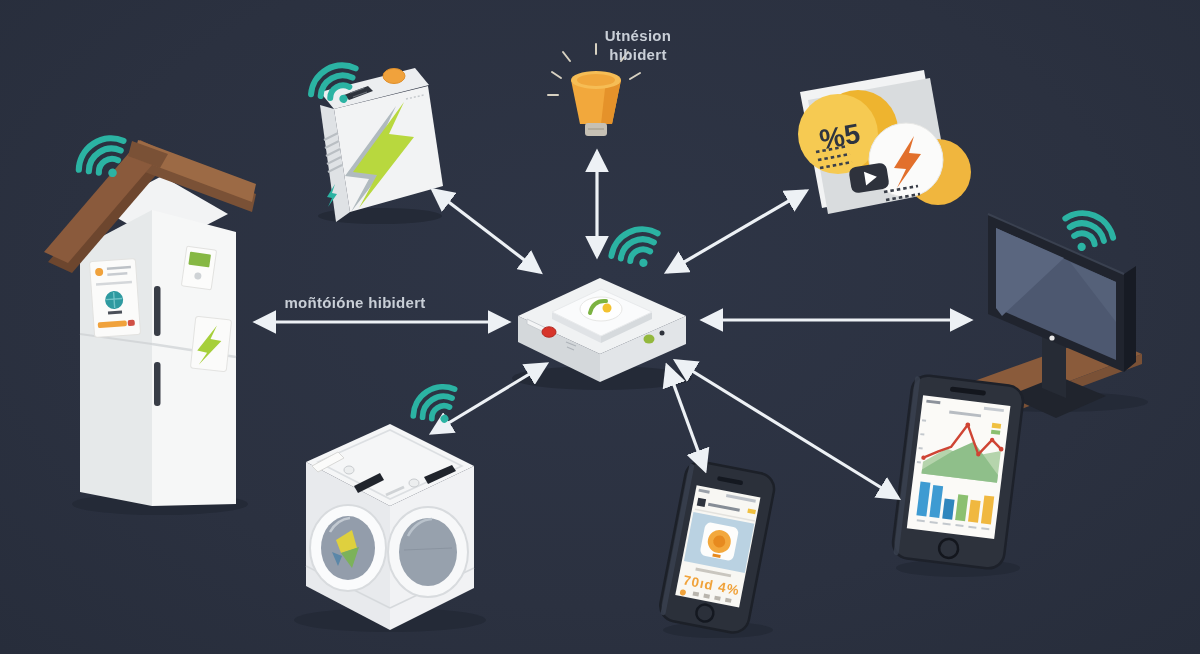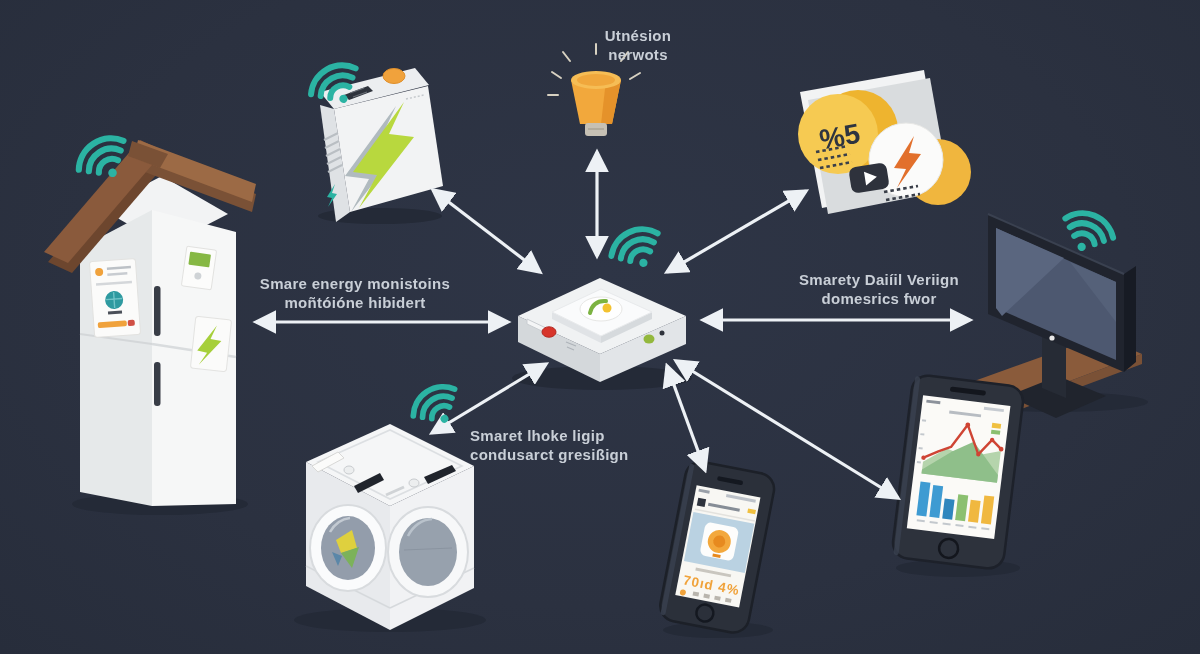--- a/index.html
+++ b/index.html
@@ -294,21 +294,19 @@
 
   <g>
     <use href="#wifi" transform="translate(112,172) rotate(-33) scale(0.95)"></use>
     <use href="#wifi" transform="translate(343,98) rotate(-30) scale(0.92)"></use>
     <use href="#wifi" transform="translate(643,262) rotate(-26) scale(0.92)"></use>
     <use href="#wifi" transform="translate(444,418) rotate(-33) scale(0.88)"></use>
     <use href="#wifi" transform="translate(1082,246) rotate(22) scale(0.92)"></use>
   </g>
 </svg>
 
-<div class="label center" style="left:558px;top:26px;width:160px;"><span>Utnésion</span><br><span>nerwots</span></div>
-
-
-<div class="label center" style="left:255px;top:274px;width:200px;"><span>Smare energy monistoins</span><br><span>moñtóióne hibidert</span></div>
-
-<div class="label center" style="left:779px;top:270px;width:200px;"><span>Smarety Daiíil Veriign</span><br><span>domesrics fwor</span></div>
-
-<div class="label" style="left:470px;top:426px;width:200px;"><span>Smaret lhoke ligip</span><br><span>condusarct gresißign</span></div>
+<div class="label center" style="left:558px;top:26px;width:160px;"><span>Utnésion</span><br><span>hibidert</span></div>
+
+
+<div class="label center" style="left:255px;top:274px;width:200px;"><br><span>moñtóióne hibidert</span></div>
+
+
 </div>
 
 </body></html>

